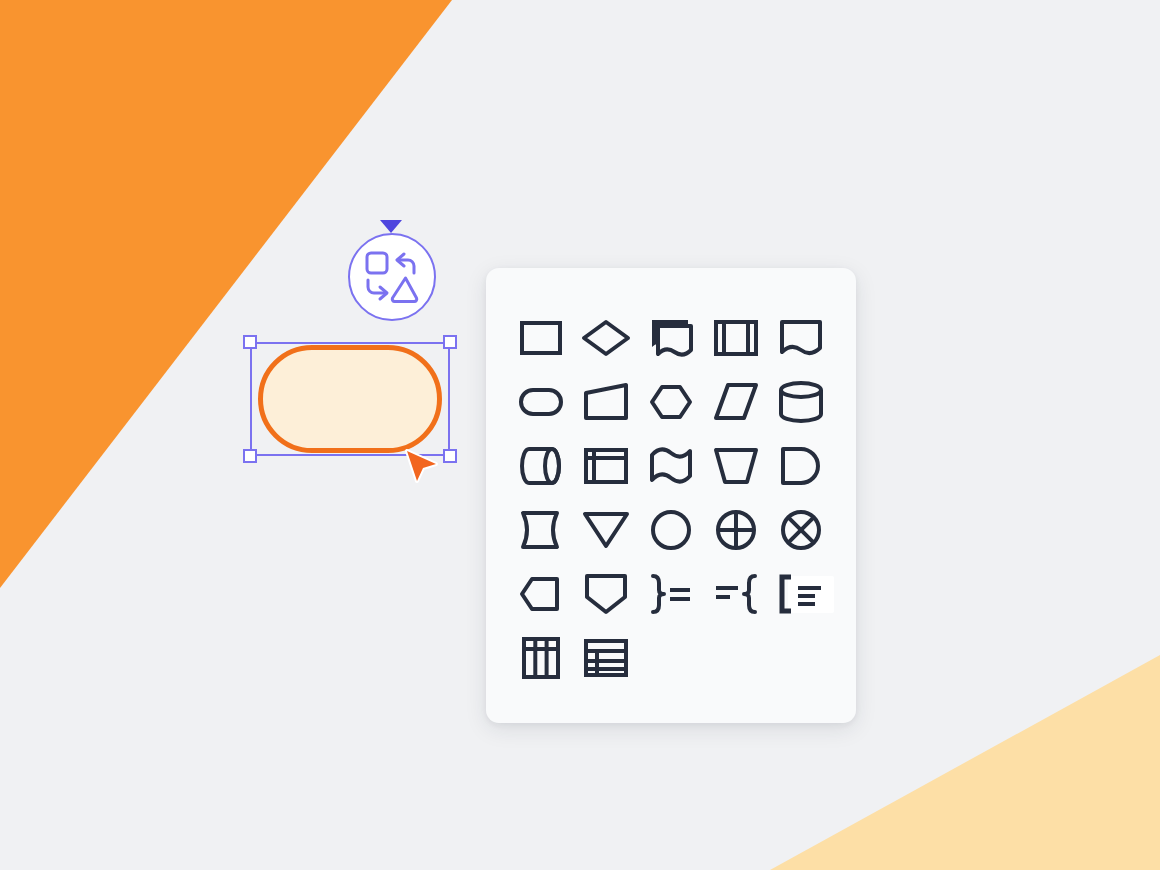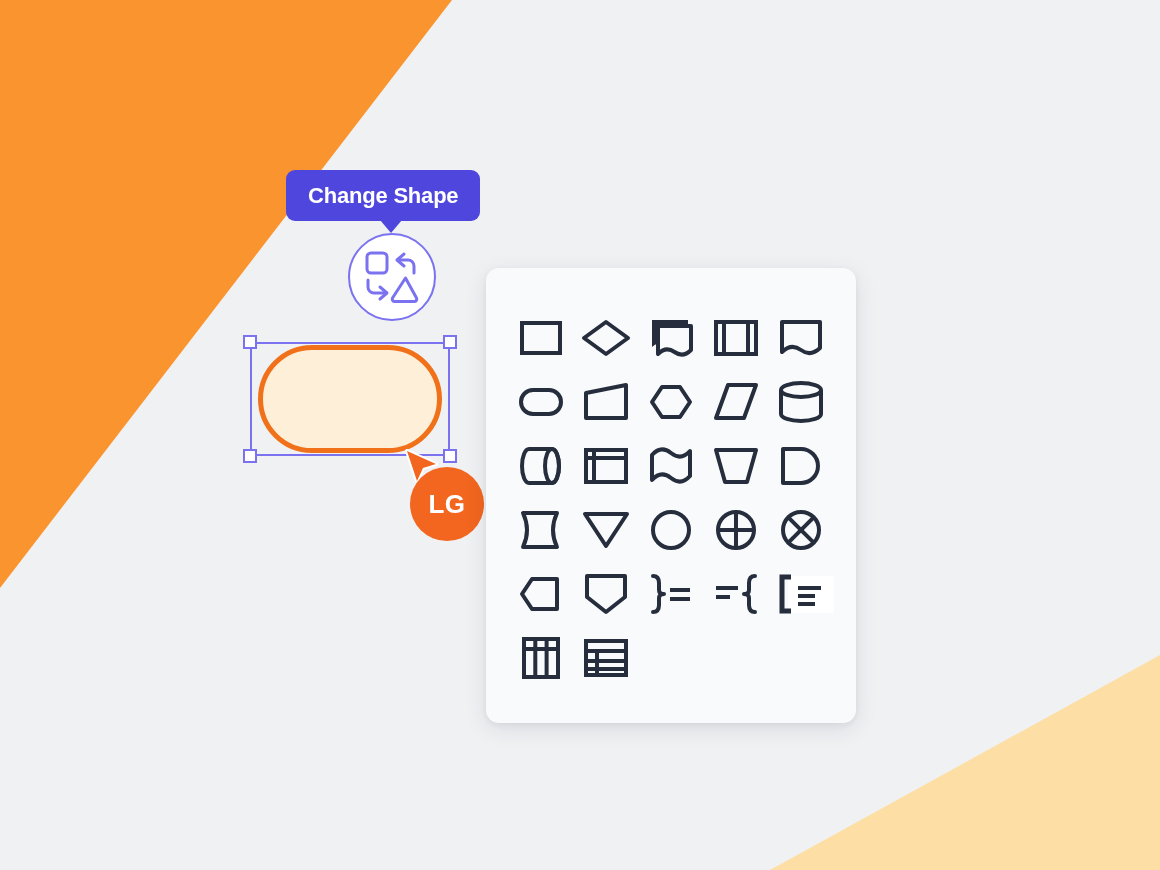--- a/index.html
+++ b/index.html
@@ -191,23 +191,20 @@
 </head>
 <body>
 
 <div id="stage" style="background: rgb(240, 241, 243);">
 
   <svg class="wedge" viewBox="0 0 1160 870" xmlns="http://www.w3.org/2000/svg">
     <polygon id="wedge-tl" points="0,0 452,0 0,588" fill="#F9942F"></polygon>
     <polygon id="wedge-br" points="1160,655 1160,870 770,870" fill="#FDDFA6"></polygon>
   </svg>
 
-  <div class="tooltip" style="background: rgb(79, 70, 222);">
-    <span class="tooltip-label" style="color: rgb(255, 255, 255);">Change Shape</span>
-  </div>
   <div class="tooltip-tail" style="border-top-color: rgb(79, 70, 222);"></div>
 
   <div class="shape-btn">
     <svg width="56" height="56" viewBox="0 0 56 56">
       <rect x="3" y="4" width="20" height="20" rx="4" fill="none" stroke="#7B72F0" stroke-width="3"></rect>
       <path d="M50 24 V17 a6 6 0 0 0 -6 -6 H34" fill="none" stroke="#7B72F0" stroke-width="3" stroke-linecap="round" stroke-linejoin="round"></path>
       <path d="M40 5 L33 11 L40 17" fill="none" stroke="#7B72F0" stroke-width="3" stroke-linecap="round" stroke-linejoin="round"></path>
       <path d="M4 31 V38 a6 6 0 0 0 6 6 H22" fill="none" stroke="#7B72F0" stroke-width="3" stroke-linecap="round" stroke-linejoin="round"></path>
       <path d="M16 38 L23 44 L16 50" fill="none" stroke="#7B72F0" stroke-width="3" stroke-linecap="round" stroke-linejoin="round"></path>
       <path d="M41.5 29 L52.5 49 a2.5 2.5 0 0 1 -2.2 3.6 H30.7 a2.5 2.5 0 0 1 -2.2 -3.6 Z" fill="none" stroke="#7B72F0" stroke-width="3" stroke-linejoin="round"></path>
@@ -221,23 +218,20 @@
     <div class="sel-handle tr"></div>
     <div class="sel-handle bl"></div>
     <div class="sel-handle br"></div>
   </div>
 
   <svg class="cursor" viewBox="0 0 40 40" xmlns="http://www.w3.org/2000/svg">
     <path d="M5 3 L34 16 L21 20 L15 33 Z" fill="#F2661F" stroke="#FFFFFF" stroke-width="4" stroke-linejoin="round"></path>
     <path d="M5 3 L34 16 L21 20 L15 33 Z" fill="#F2661F"></path>
   </svg>
 
-  <div class="avatar" style="background: rgb(242, 102, 31);">
-    <span class="avatar-initials" style="color: rgb(255, 255, 255);">LG</span>
-  </div>
 
   <div class="palette" style="background: rgb(249, 250, 251);">
     <div class="palette-grid">
 
       <div class="palette-cell">
         <svg width="44" height="40" viewBox="0 0 44 40">
           <rect x="3" y="5" width="38" height="30" fill="none" stroke="#262D3D" stroke-width="4"></rect>
         </svg>
       </div>
       <div class="palette-cell">

